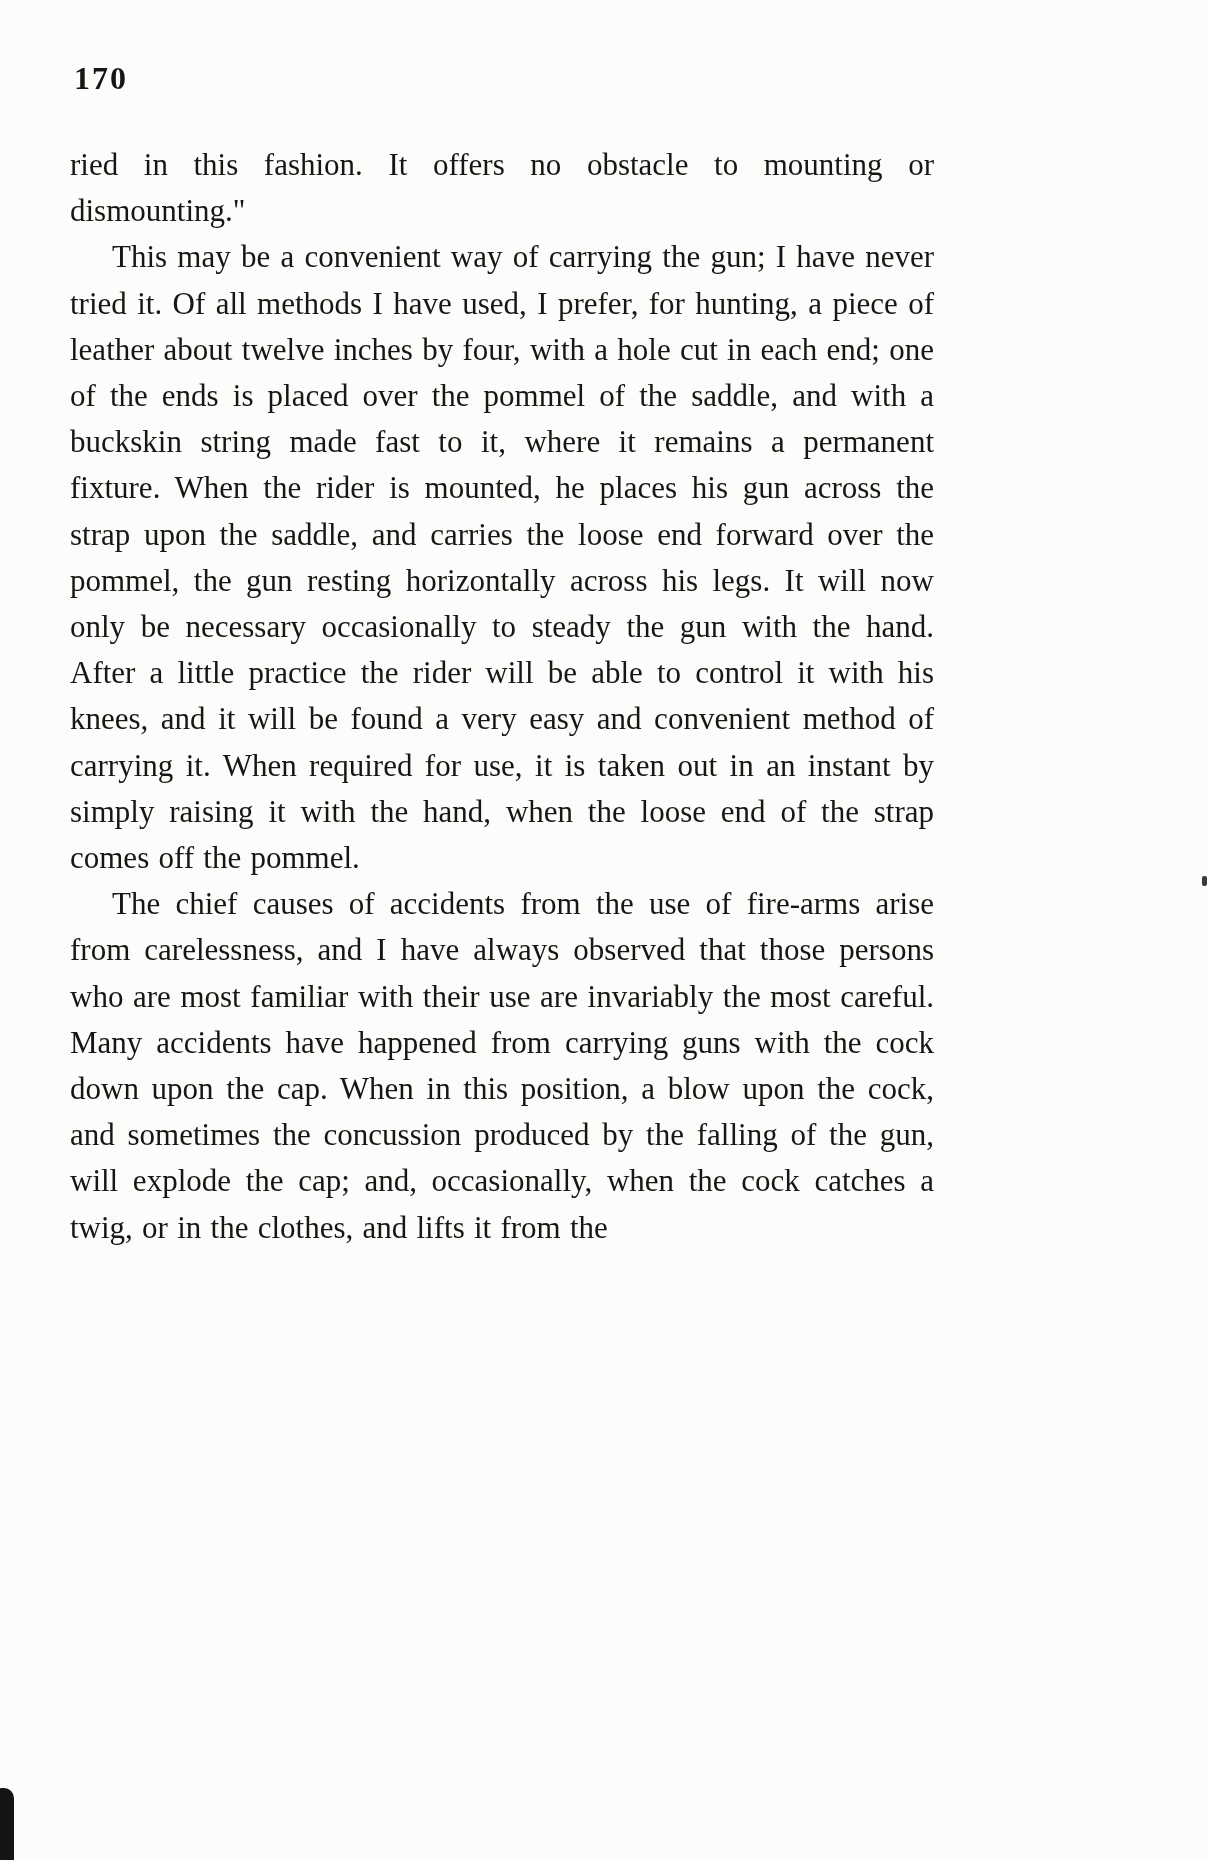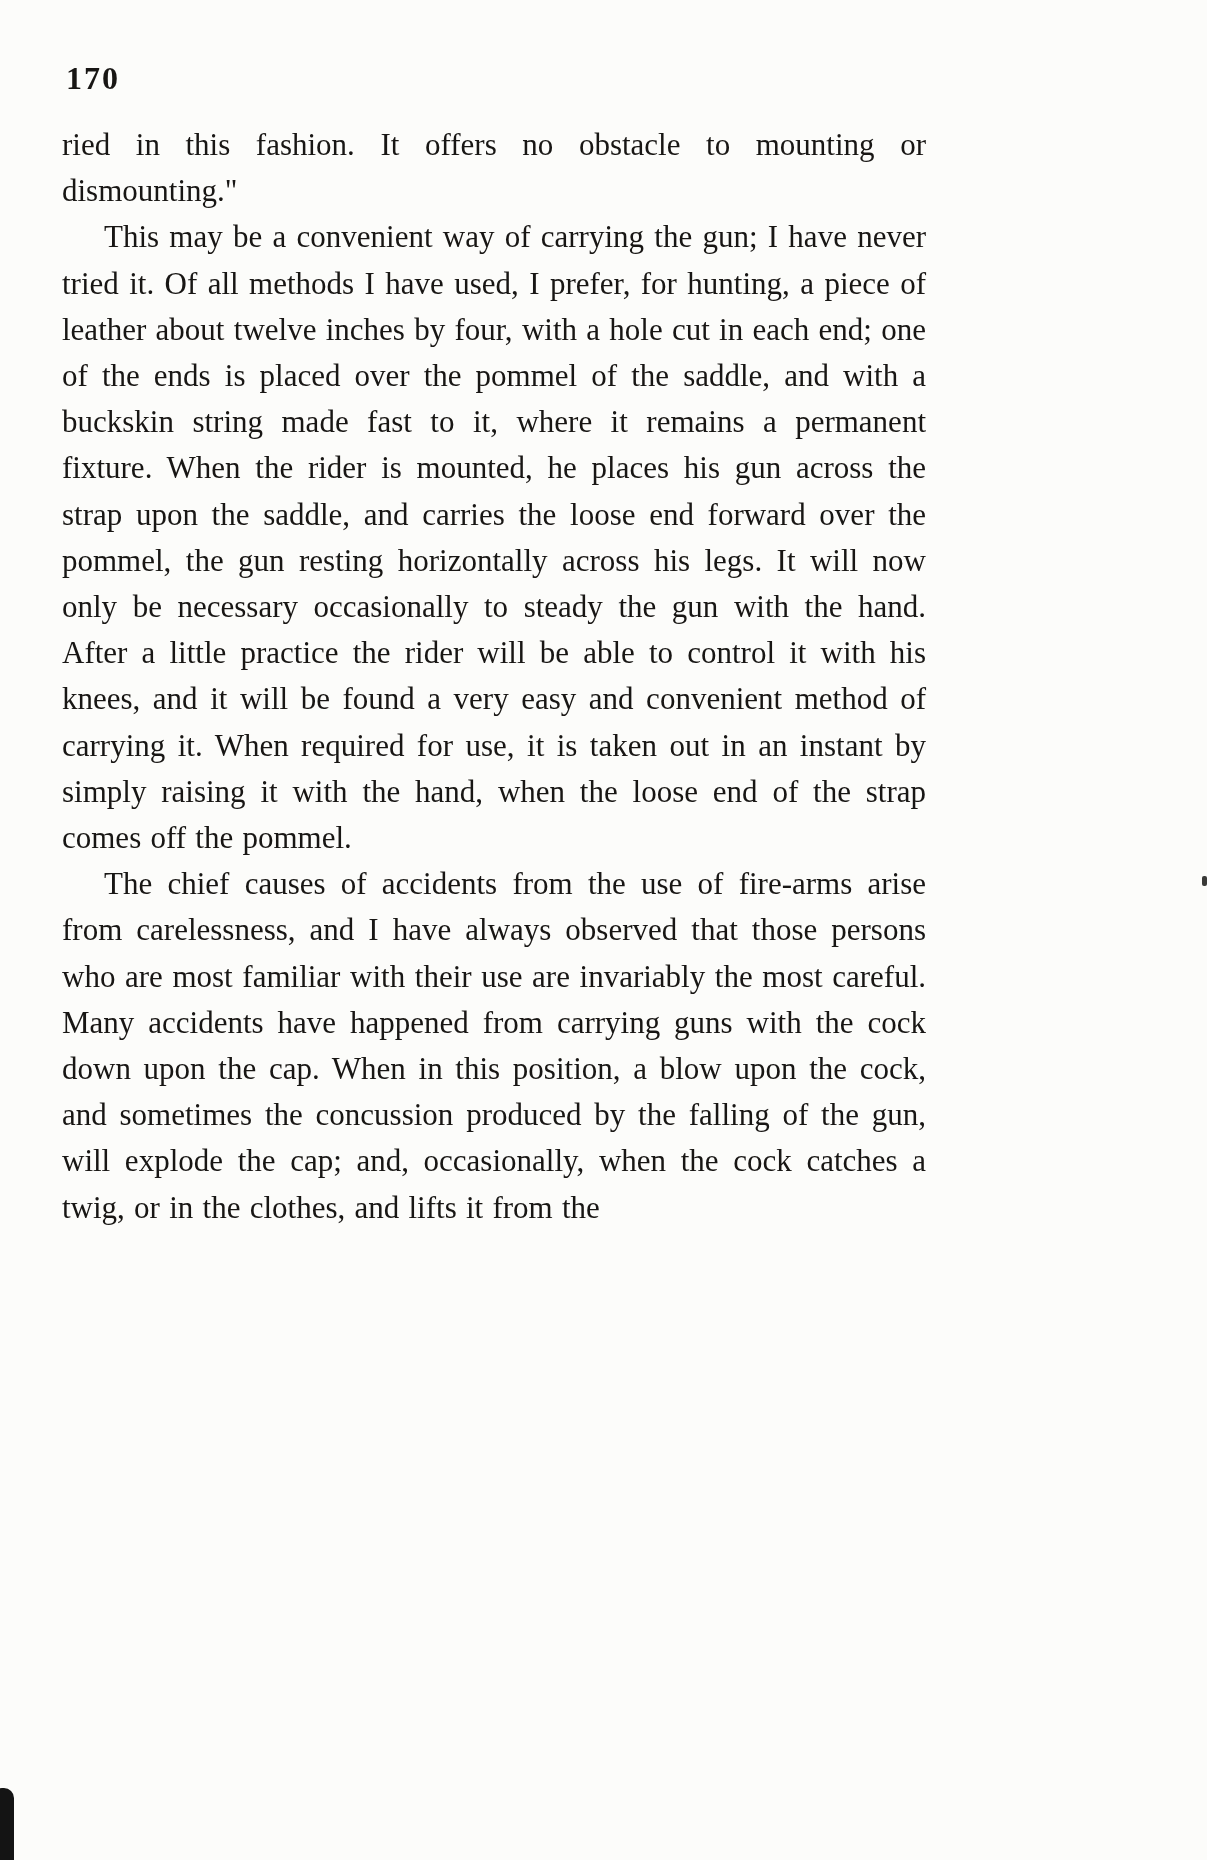--- a/index.html
+++ b/index.html
@@ -13,21 +13,21 @@
     height: 1860px;
     margin: 0 auto;
     background: #fcfcfa;
     color: #181614;
     font-family: "Liberation Serif", "DejaVu Serif", serif;
     overflow: hidden;
     box-sizing: border-box;
   }
   .text-block {
     position: absolute;
-    left: 62px;
+    left: 70px;
     top: 0;
     width: 864px;
   }
   .header {
     position: relative;
     padding-top: 64px;
     height: 40px;
   }
   .page-number {
     position: absolute;
@@ -39,21 +39,21 @@
   }
   .running-title {
     display: block;
     text-align: center;
     font-size: 26px;
     font-weight: 700;
     letter-spacing: 4px;
     padding-top: 4px;
   }
   .body-text {
-    margin-top: 18px;
+    margin-top: 38px;
     font-size: 31px;
     line-height: 46.2px;
     text-align: justify;
     word-spacing: 1.5px;
   }
   .body-text p {
     margin: 0;
   }
   .body-text p.indent {
     text-indent: 42px;

